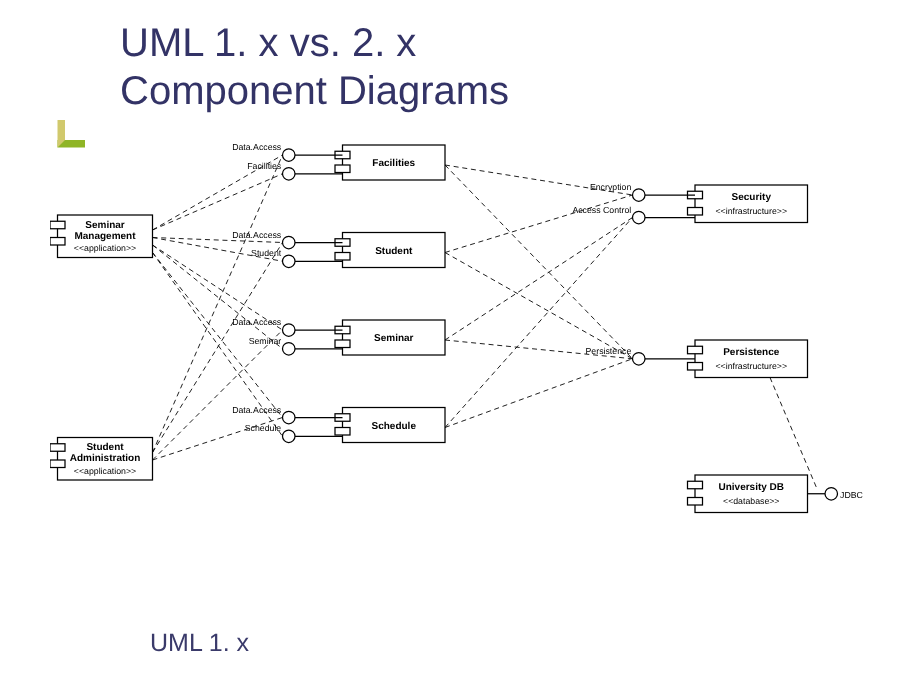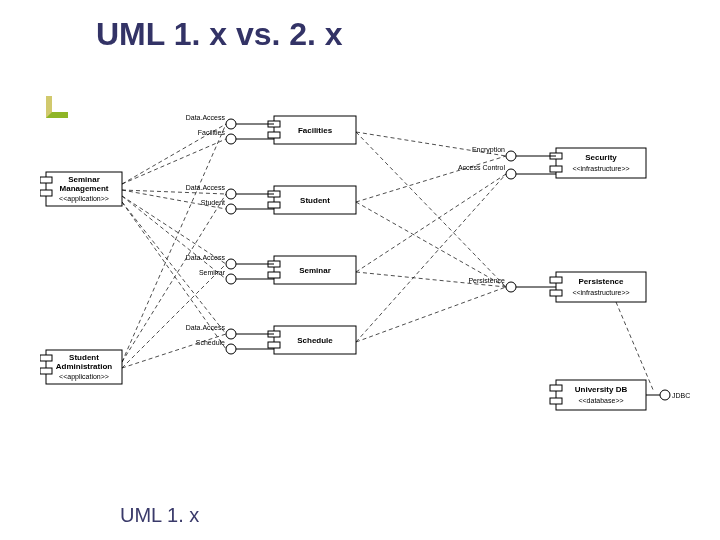--- a/index.html
+++ b/index.html
@@ -11,21 +11,21 @@
     position: relative;
     overflow: hidden;
   }
   .title {
     position: absolute;
     left: 96px;
     top: 16px;
     font-size: 32px;
     line-height: 1.18;
     color: #333366;
-    font-weight: 700;
+    font-weight: 400;
   }
   .bullet-square {
     position: absolute;
     left: 46px;
     top: 96px;
     width: 16px;
     height: 16px;
     background: #fff;
     border-left: 6px solid #d1c96d;
     border-bottom: 6px solid #8fb526;
@@ -75,20 +75,21 @@
     fill: none;
   }
 </style>
 </head>
 <body>
 
 <div class="bullet-square"></div>
 
 <div class="title">
   <span>UML 1. x vs. 2. x</span><br>
+  <span>Component Diagrams</span>
 </div>
 
 <div class="caption">UML 1. x</div>
 
 <svg class="diagram" viewBox="0 0 660 360">
 
   <line class="dashed" x1="82" y1="72" x2="186" y2="12"></line>
   <line class="dashed" x1="82" y1="72" x2="186" y2="27"></line>
   <line class="dashed" x1="82" y1="78" x2="186" y2="82"></line>
   <line class="dashed" x1="82" y1="78" x2="186" y2="97"></line>

